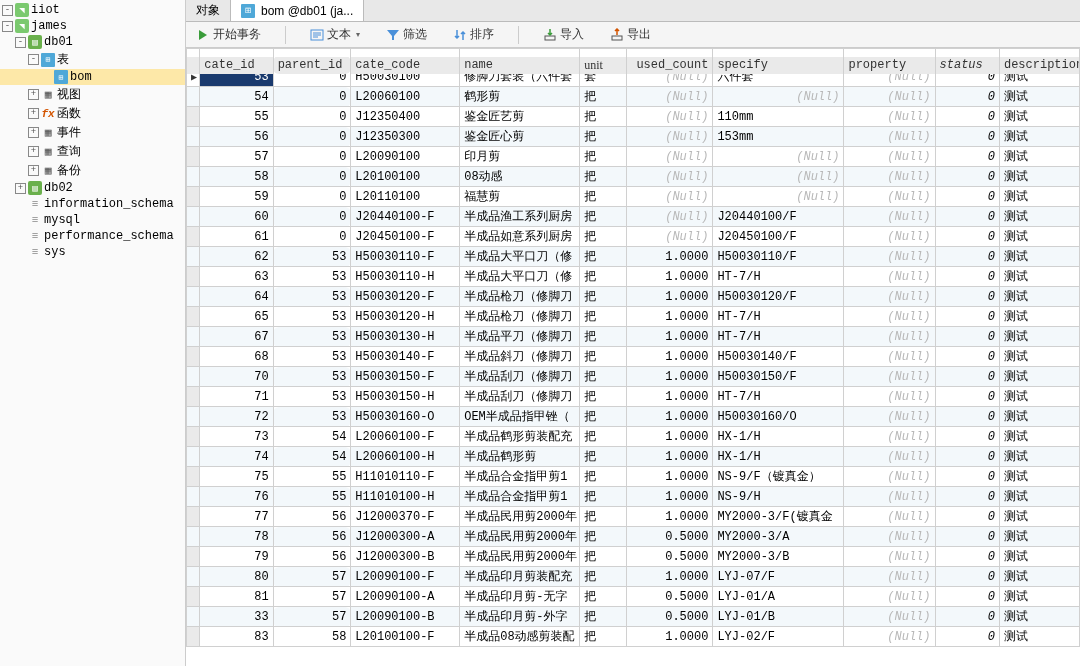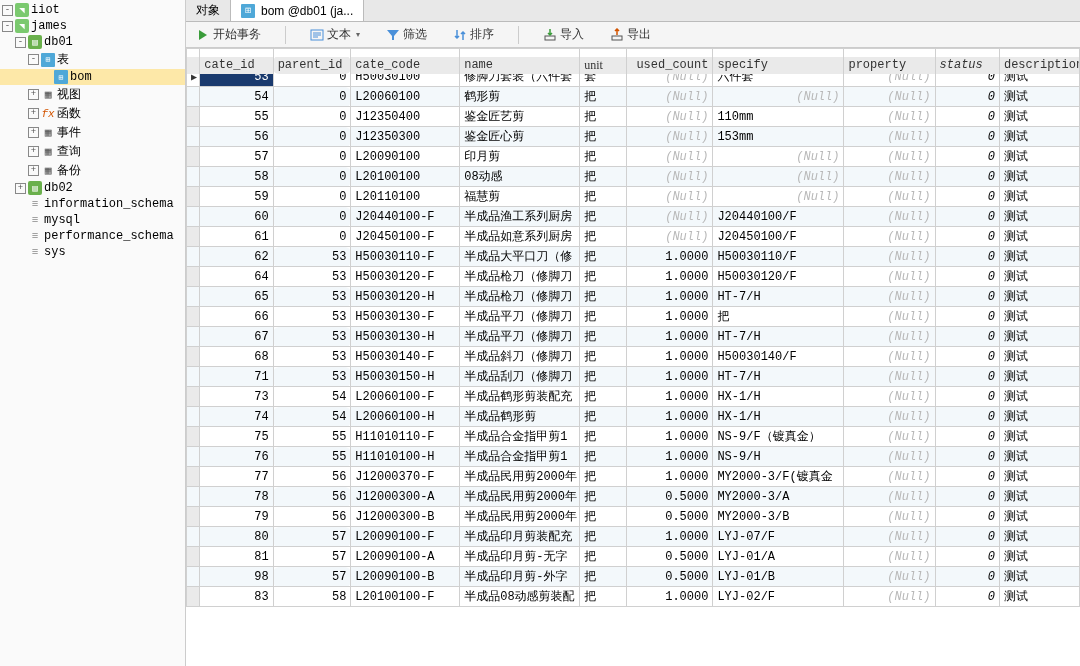--- a/index.html
+++ b/index.html
@@ -7,21 +7,21 @@
 .sidebar { width: 186px; background: #fafafa; border-right: 1px solid #ccc; overflow-y: auto; padding: 2px 0; }
 .tree-item { display: flex; align-items: center; padding: 1px 2px; cursor: pointer; white-space: nowrap; font-family: "Courier New", monospace; font-size: 12px; }
 .tree-item.selected { background: #fde8a8; }
 .tree-toggle { width: 11px; height: 11px; display: inline-flex; align-items: center; justify-content: center; border: 1px solid #888; font-size: 9px; line-height: 9px; margin-right: 2px; color: #555; }
 .tree-spacer { width: 13px; display: inline-block; }
 .tree-icon { width: 14px; height: 14px; display: inline-flex; align-items: center; justify-content: center; margin-right: 2px; font-size: 11px; }
 .ic-db { background: #6ab04c; color: #fff; border-radius: 2px; font-size: 9px; }
 .ic-conn { background: #7bc96f; color: #fff; border-radius: 2px; font-size: 9px; }
 .ic-folder { color: #555; }
 .ic-table { background: #4fa8d8; color: #fff; border-radius: 1px; font-size: 8px; }
-.ic-fx { color: #d35400; font-weight: normal; font-style: italic; }
+.ic-fx { color: #d35400; font-weight: bold; font-style: italic; }
 .ic-cyl { color: #888; }
 .main { flex: 1; display: flex; flex-direction: column; background: #fff; }
 .tabs { display: flex; background: #e8e8e8; border-bottom: 1px solid #bbb; height: 22px; }
 .tab { padding: 2px 10px; border-right: 1px solid #bbb; display: flex; align-items: center; gap: 4px; cursor: pointer; font-size: 12px; }
 .tab.active { background: #fff; }
 .toolbar { display: flex; background: #f5f5f5; border-bottom: 1px solid #ccc; height: 26px; align-items: center; padding: 0 4px; gap: 14px; }
 .tb-btn { display: flex; align-items: center; gap: 3px; padding: 2px 6px; cursor: pointer; font-size: 12px; color: #333; }
 .tb-btn svg, .tb-btn .icon { width: 14px; height: 14px; }
 .tb-sep { width: 1px; height: 18px; background: #ccc; margin: 0 4px; }
 .dropdown-arrow { font-size: 8px; color: #666; margin-left: 2px; }
@@ -347,20 +347,33 @@
             <td class="col-name">半成品大平口刀（修</td>
             <td class="col-unit">把</td>
             <td class="col-used_count num">1.0000</td>
             <td class="col-specify">H50030110/F</td>
             <td class="col-property null">(Null)</td>
             <td class="col-status num">0</td>
             <td class="col-description">测试</td>
           </tr>
           <tr>
             <td class="row-marker"></td>
+            <td class="col-cate_id num cell-cate-id">63</td>
+            <td class="col-parent_id num">53</td>
+            <td class="col-cate_code">H50030110-H</td>
+            <td class="col-name">半成品大平口刀（修</td>
+            <td class="col-unit">把</td>
+            <td class="col-used_count num">1.0000</td>
+            <td class="col-specify">HT-7/H</td>
+            <td class="col-property null">(Null)</td>
+            <td class="col-status num">0</td>
+            <td class="col-description">测试</td>
+          </tr>
+          <tr>
+            <td class="row-marker"></td>
             <td class="col-cate_id num cell-cate-id">64</td>
             <td class="col-parent_id num">53</td>
             <td class="col-cate_code">H50030120-F</td>
             <td class="col-name">半成品枪刀（修脚刀</td>
             <td class="col-unit">把</td>
             <td class="col-used_count num">1.0000</td>
             <td class="col-specify">H50030120/F</td>
             <td class="col-property null">(Null)</td>
             <td class="col-status num">0</td>
             <td class="col-description">测试</td>
@@ -373,33 +386,20 @@
             <td class="col-name">半成品枪刀（修脚刀</td>
             <td class="col-unit">把</td>
             <td class="col-used_count num">1.0000</td>
             <td class="col-specify">HT-7/H</td>
             <td class="col-property null">(Null)</td>
             <td class="col-status num">0</td>
             <td class="col-description">测试</td>
           </tr>
           <tr>
             <td class="row-marker"></td>
-            <td class="col-cate_id num cell-cate-id">66</td>
-            <td class="col-parent_id num">53</td>
-            <td class="col-cate_code">H50030130-F</td>
-            <td class="col-name">半成品平刀（修脚刀</td>
-            <td class="col-unit">把</td>
-            <td class="col-used_count num">1.0000</td>
-            <td class="col-specify">把</td>
-            <td class="col-property null">(Null)</td>
-            <td class="col-status num">0</td>
-            <td class="col-description">测试</td>
-          </tr>
-          <tr>
-            <td class="row-marker"></td>
             <td class="col-cate_id num cell-cate-id">67</td>
             <td class="col-parent_id num">53</td>
             <td class="col-cate_code">H50030130-H</td>
             <td class="col-name">半成品平刀（修脚刀</td>
             <td class="col-unit">把</td>
             <td class="col-used_count num">1.0000</td>
             <td class="col-specify">HT-7/H</td>
             <td class="col-property null">(Null)</td>
             <td class="col-status num">0</td>
             <td class="col-description">测试</td>
@@ -412,27 +412,53 @@
             <td class="col-name">半成品斜刀（修脚刀</td>
             <td class="col-unit">把</td>
             <td class="col-used_count num">1.0000</td>
             <td class="col-specify">H50030140/F</td>
             <td class="col-property null">(Null)</td>
             <td class="col-status num">0</td>
             <td class="col-description">测试</td>
           </tr>
           <tr>
             <td class="row-marker"></td>
+            <td class="col-cate_id num cell-cate-id">70</td>
+            <td class="col-parent_id num">53</td>
+            <td class="col-cate_code">H50030150-F</td>
+            <td class="col-name">半成品刮刀（修脚刀</td>
+            <td class="col-unit">把</td>
+            <td class="col-used_count num">1.0000</td>
+            <td class="col-specify">H50030150/F</td>
+            <td class="col-property null">(Null)</td>
+            <td class="col-status num">0</td>
+            <td class="col-description">测试</td>
+          </tr>
+          <tr>
+            <td class="row-marker"></td>
             <td class="col-cate_id num cell-cate-id">71</td>
             <td class="col-parent_id num">53</td>
             <td class="col-cate_code">H50030150-H</td>
             <td class="col-name">半成品刮刀（修脚刀</td>
             <td class="col-unit">把</td>
             <td class="col-used_count num">1.0000</td>
             <td class="col-specify">HT-7/H</td>
+            <td class="col-property null">(Null)</td>
+            <td class="col-status num">0</td>
+            <td class="col-description">测试</td>
+          </tr>
+          <tr>
+            <td class="row-marker"></td>
+            <td class="col-cate_id num cell-cate-id">72</td>
+            <td class="col-parent_id num">53</td>
+            <td class="col-cate_code">H50030160-O</td>
+            <td class="col-name">OEM半成品指甲锉（</td>
+            <td class="col-unit">把</td>
+            <td class="col-used_count num">1.0000</td>
+            <td class="col-specify">H50030160/O</td>
             <td class="col-property null">(Null)</td>
             <td class="col-status num">0</td>
             <td class="col-description">测试</td>
           </tr>
           <tr>
             <td class="row-marker"></td>
             <td class="col-cate_id num cell-cate-id">73</td>
             <td class="col-parent_id num">54</td>
             <td class="col-cate_code">L20060100-F</td>
             <td class="col-name">半成品鹤形剪装配充</td>
@@ -542,21 +568,21 @@
             <td class="col-name">半成品印月剪-无字</td>
             <td class="col-unit">把</td>
             <td class="col-used_count num">0.5000</td>
             <td class="col-specify">LYJ-01/A</td>
             <td class="col-property null">(Null)</td>
             <td class="col-status num">0</td>
             <td class="col-description">测试</td>
           </tr>
           <tr>
             <td class="row-marker"></td>
-            <td class="col-cate_id num cell-cate-id">98</td>
+            <td class="col-cate_id num cell-cate-id">33</td>
             <td class="col-parent_id num">57</td>
             <td class="col-cate_code">L20090100-B</td>
             <td class="col-name">半成品印月剪-外字</td>
             <td class="col-unit">把</td>
             <td class="col-used_count num">0.5000</td>
             <td class="col-specify">LYJ-01/B</td>
             <td class="col-property null">(Null)</td>
             <td class="col-status num">0</td>
             <td class="col-description">测试</td>
           </tr>

